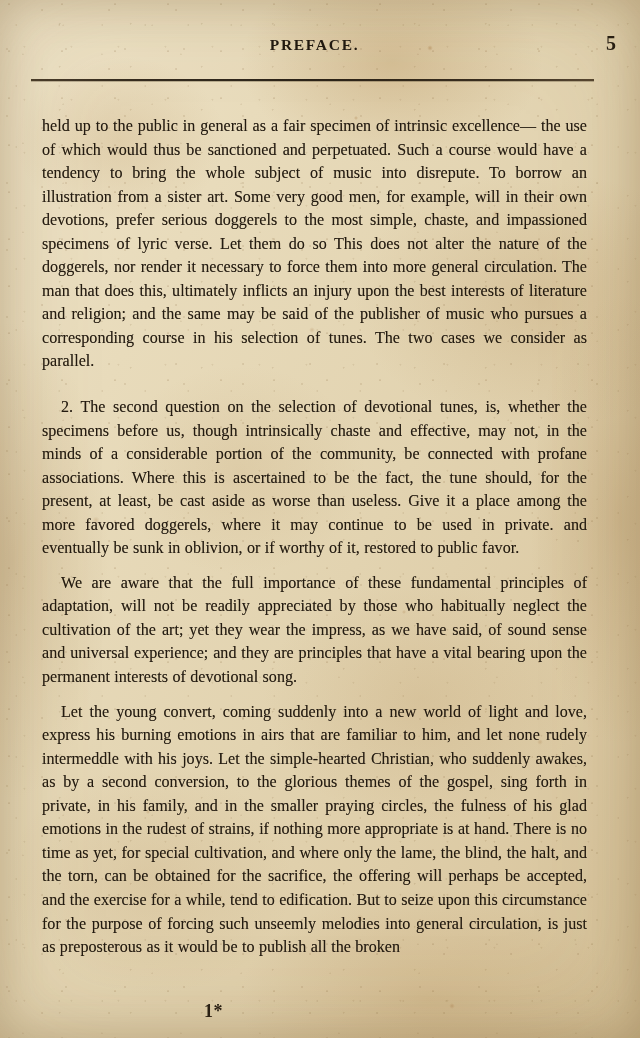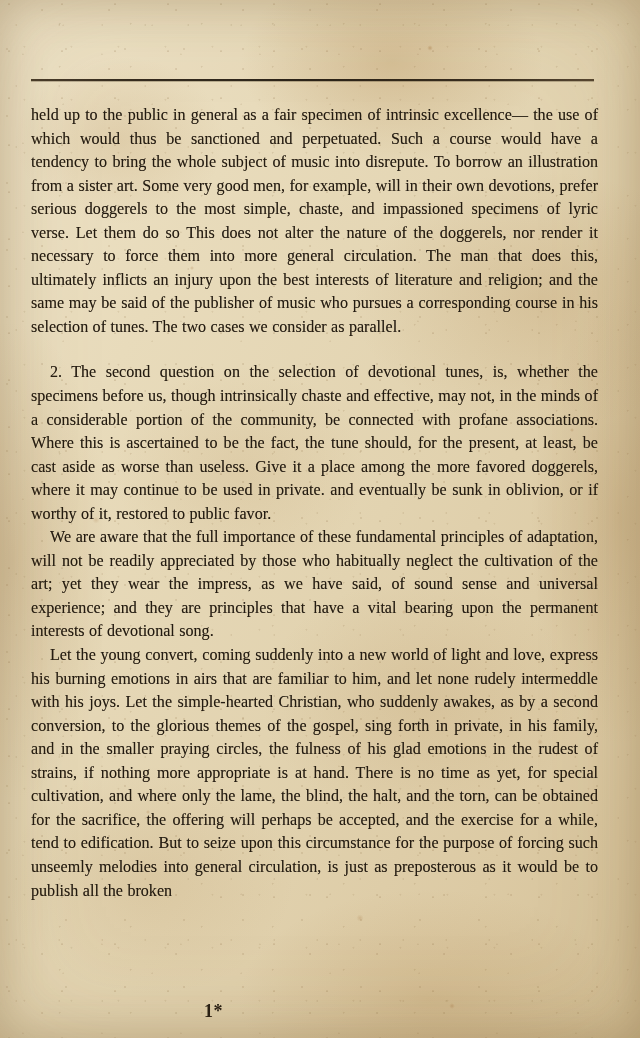--- a/index.html
+++ b/index.html
@@ -109,21 +109,21 @@
   }
 
   
   .body-text {
     position: absolute;
     left: 31px;
     top: 103px;
     width: 567px;
   }
   p {
-    margin: 0;
+    margin: 11px;
     font-size: 16.1px;
     line-height: 23.55px;
     text-align: justify;
     text-align-last: left;
     word-spacing: 0.4px;
     color: #231b11;
     text-shadow: 0 0 0.6px rgba(40,28,16,0.42);
   }
   p.indent { text-indent: 19px; }
   p.gap-before { margin-top: 22px; }
@@ -147,20 +147,24 @@
   }
 </style>
 </head>
 <body>
 
 <div class="page">
 
   <div class="grain"></div>
   <div class="foxing"></div>
 
+  <div class="running-head">
+    <div class="head-title">PREFACE.</div>
+    <div class="folio">5</div>
+  </div>
 
   <div class="head-rule"></div>
 
   <div class="body-text">
     <p class="">held up to the public in general as a fair specimen of intrinsic excellence— the use of which would thus be sanctioned and perpetuated.  Such a course would have a tendency to bring the whole subject of music into disrepute.  To borrow an illustration from a sister art.  Some very good men, for example, will in their own devotions, prefer serious doggerels to the most simple, chaste, and impassioned specimens of lyric verse.  Let them do so  This does not alter the nature of the doggerels, nor render it necessary to force them into more general circulation.  The man that does this, ultimately inflicts an injury upon the best interests of literature and religion; and the same may be said of the publisher of music who pursues a corresponding course in his selection of tunes.  The two cases we consider as parallel.</p>
     <p class="indent gap-before">2. The second question on the selection of devotional tunes, is, whether the specimens before us, though intrinsically chaste and effective, may not, in the minds of a considerable portion of the community, be connected with profane associations.  Where this is ascertained to be the fact, the tune should, for the present, at least, be cast aside as worse than useless.  Give it a place among the more favored doggerels, where it may continue to be used in private. and eventually be sunk in oblivion, or if worthy of it, restored to public favor.</p>
     <p class="indent">We are aware that the full importance of these fundamental principles of adaptation, will not be readily appreciated by those who habitually neglect the cultivation of the art; yet they wear the impress, as we have said, of sound sense and universal experience; and they are principles that have a vital bearing upon the permanent interests of devotional song.</p>
     <p class="indent">Let the young convert, coming suddenly into a new world of light and love, express his burning emotions in airs that are familiar to him, and let none rudely intermeddle with his joys.  Let the simple-hearted Christian, who suddenly awakes, as by a second conversion, to the glorious themes of the gospel, sing forth in private, in his family, and in the smaller praying circles, the fulness of his glad emotions in the rudest of strains, if nothing more appropriate is at hand.  There is no time as yet, for special cultivation, and where only the lame, the blind, the halt, and the torn, can be obtained for the sacrifice, the offering will perhaps be accepted, and the exercise for a while, tend to edification.  But to seize upon this circumstance for the purpose of forcing such unseemly melodies into general circulation, is just as preposterous as it would be to publish all the broken</p>
   </div>
 

